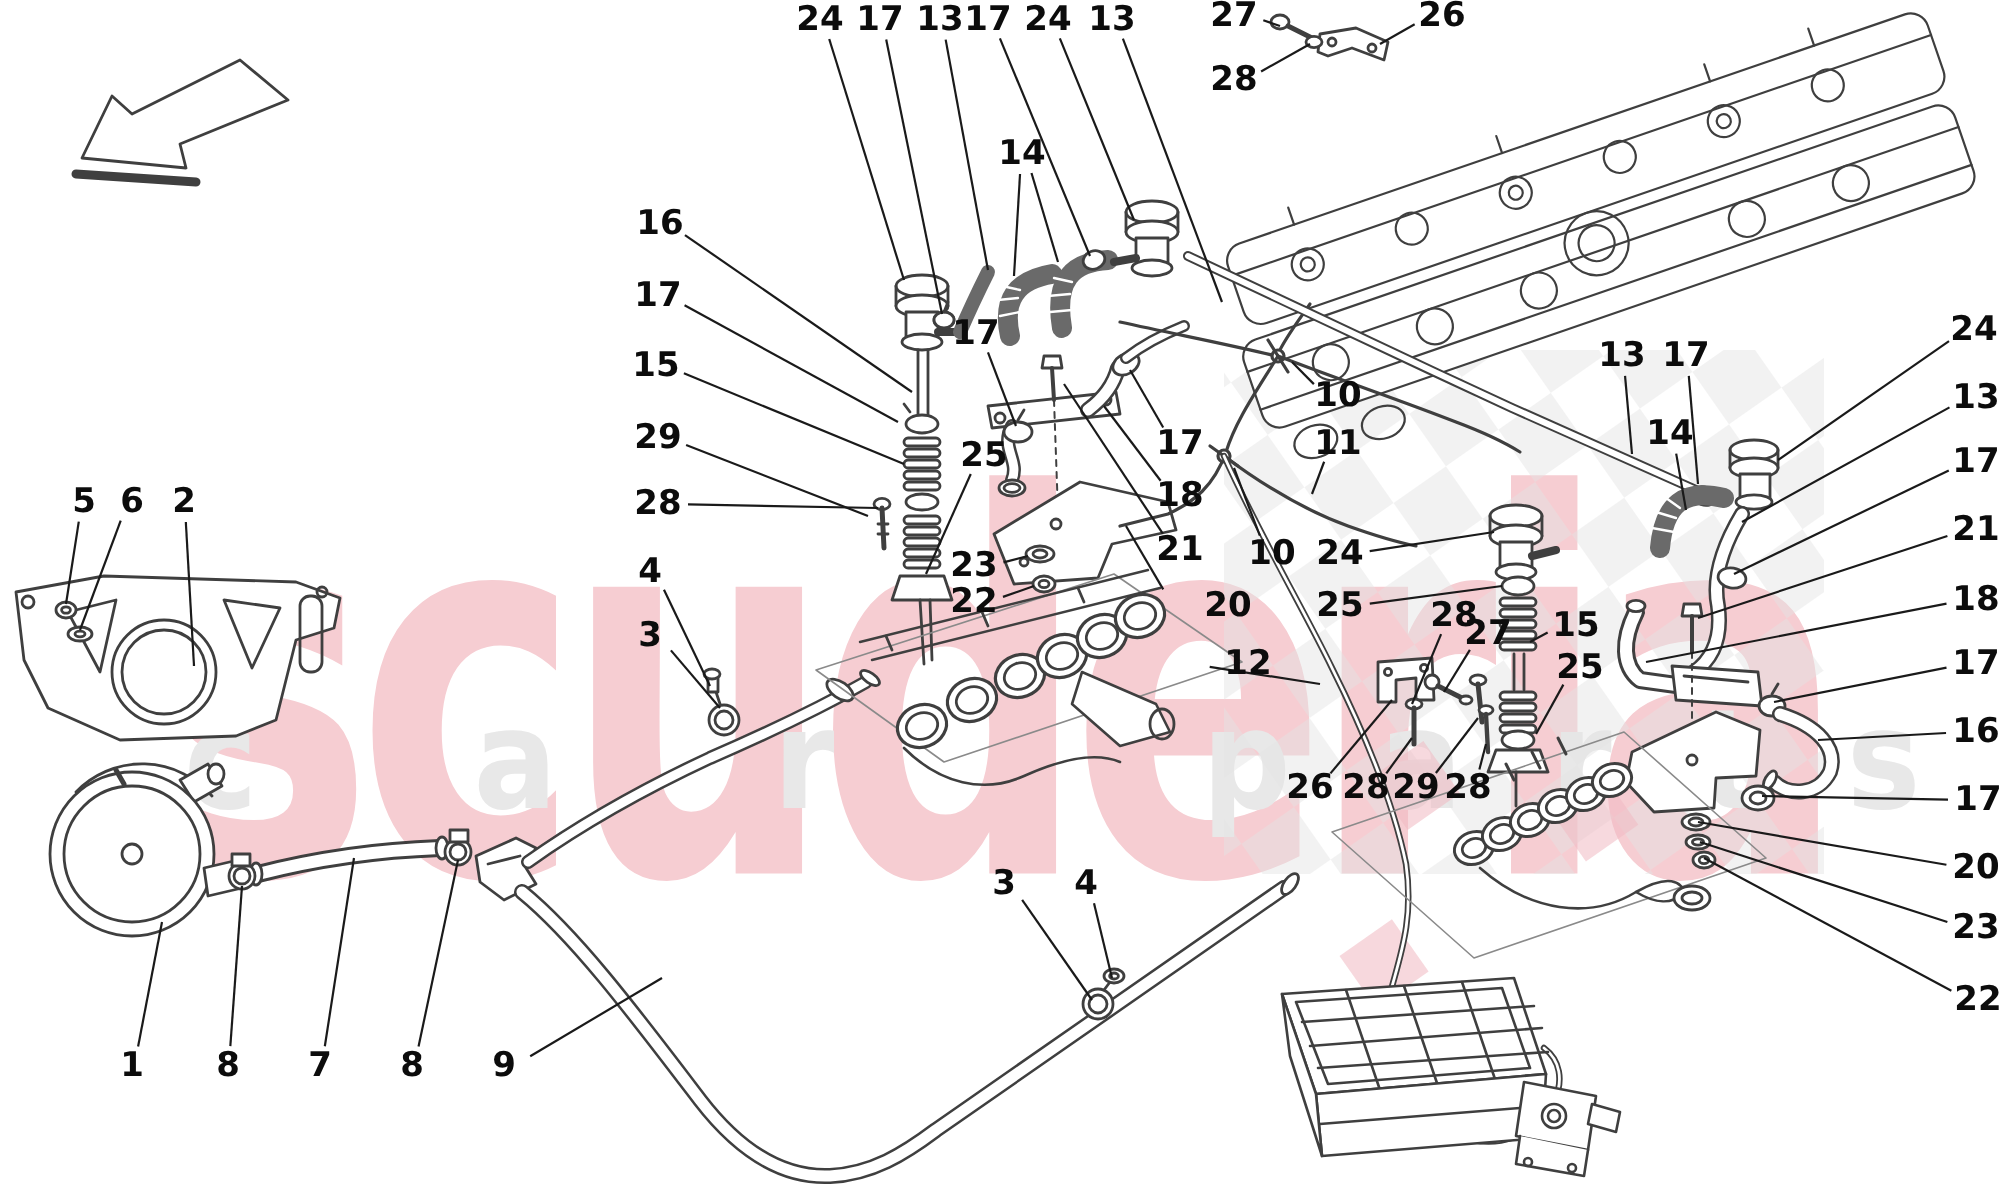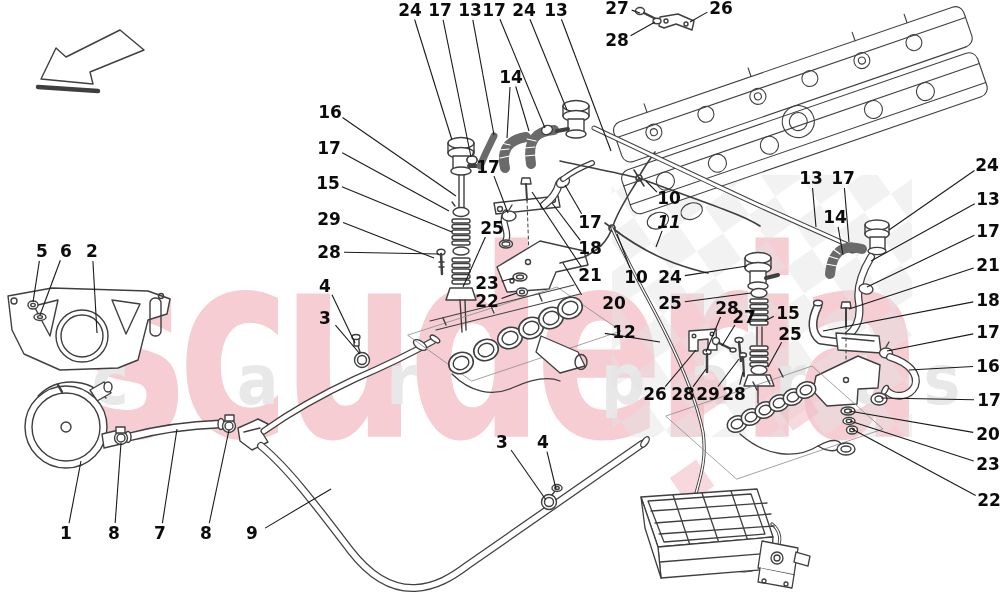--- a/index.html
+++ b/index.html
@@ -538,21 +538,21 @@
     <div class="lbl" style="left: 488px; top: 167px;">17</div>
     <div class="lbl" style="left: 492px; top: 228px;">25</div>
     <div class="lbl" style="left: 487px; top: 283px;">23</div>
     <div class="lbl" style="left: 487px; top: 301px;">22</div>
     <div class="lbl" style="left: 590px; top: 222px;">17</div>
     <div class="lbl" style="left: 590px; top: 248px;">18</div>
     <div class="lbl" style="left: 590px; top: 275px;">21</div>
     <div class="lbl" style="left: 590px; top: 303px; margin-left: 24px;">20</div>
     <div class="lbl" style="left: 624px; top: 332px;">12</div>
     <div class="lbl" style="left: 669px; top: 198px;">10</div>
-    <div class="lbl" style="left: 669px; top: 222px; font-style: italic;">11</div>
+    <div class="lbl" style="left: 669px; top: 222px;">11</div>
     <div class="lbl" style="left: 636px; top: 277px;">10</div>
     <div class="lbl" style="left: 670px; top: 277px;">24</div>
     <div class="lbl" style="left: 670px; top: 303px;">25</div>
     <div class="lbl" style="left: 727px; top: 308px;">28</div>
     <div class="lbl" style="left: 744px; top: 317px;">27</div>
     <div class="lbl" style="left: 788px; top: 313px;">15</div>
     <div class="lbl" style="left: 790px; top: 334px;">25</div>
     <div class="lbl" style="left: 655px; top: 394px;">26</div>
     <div class="lbl" style="left: 683px; top: 394px;">28</div>
     <div class="lbl" style="left: 708px; top: 394px;">29</div>

